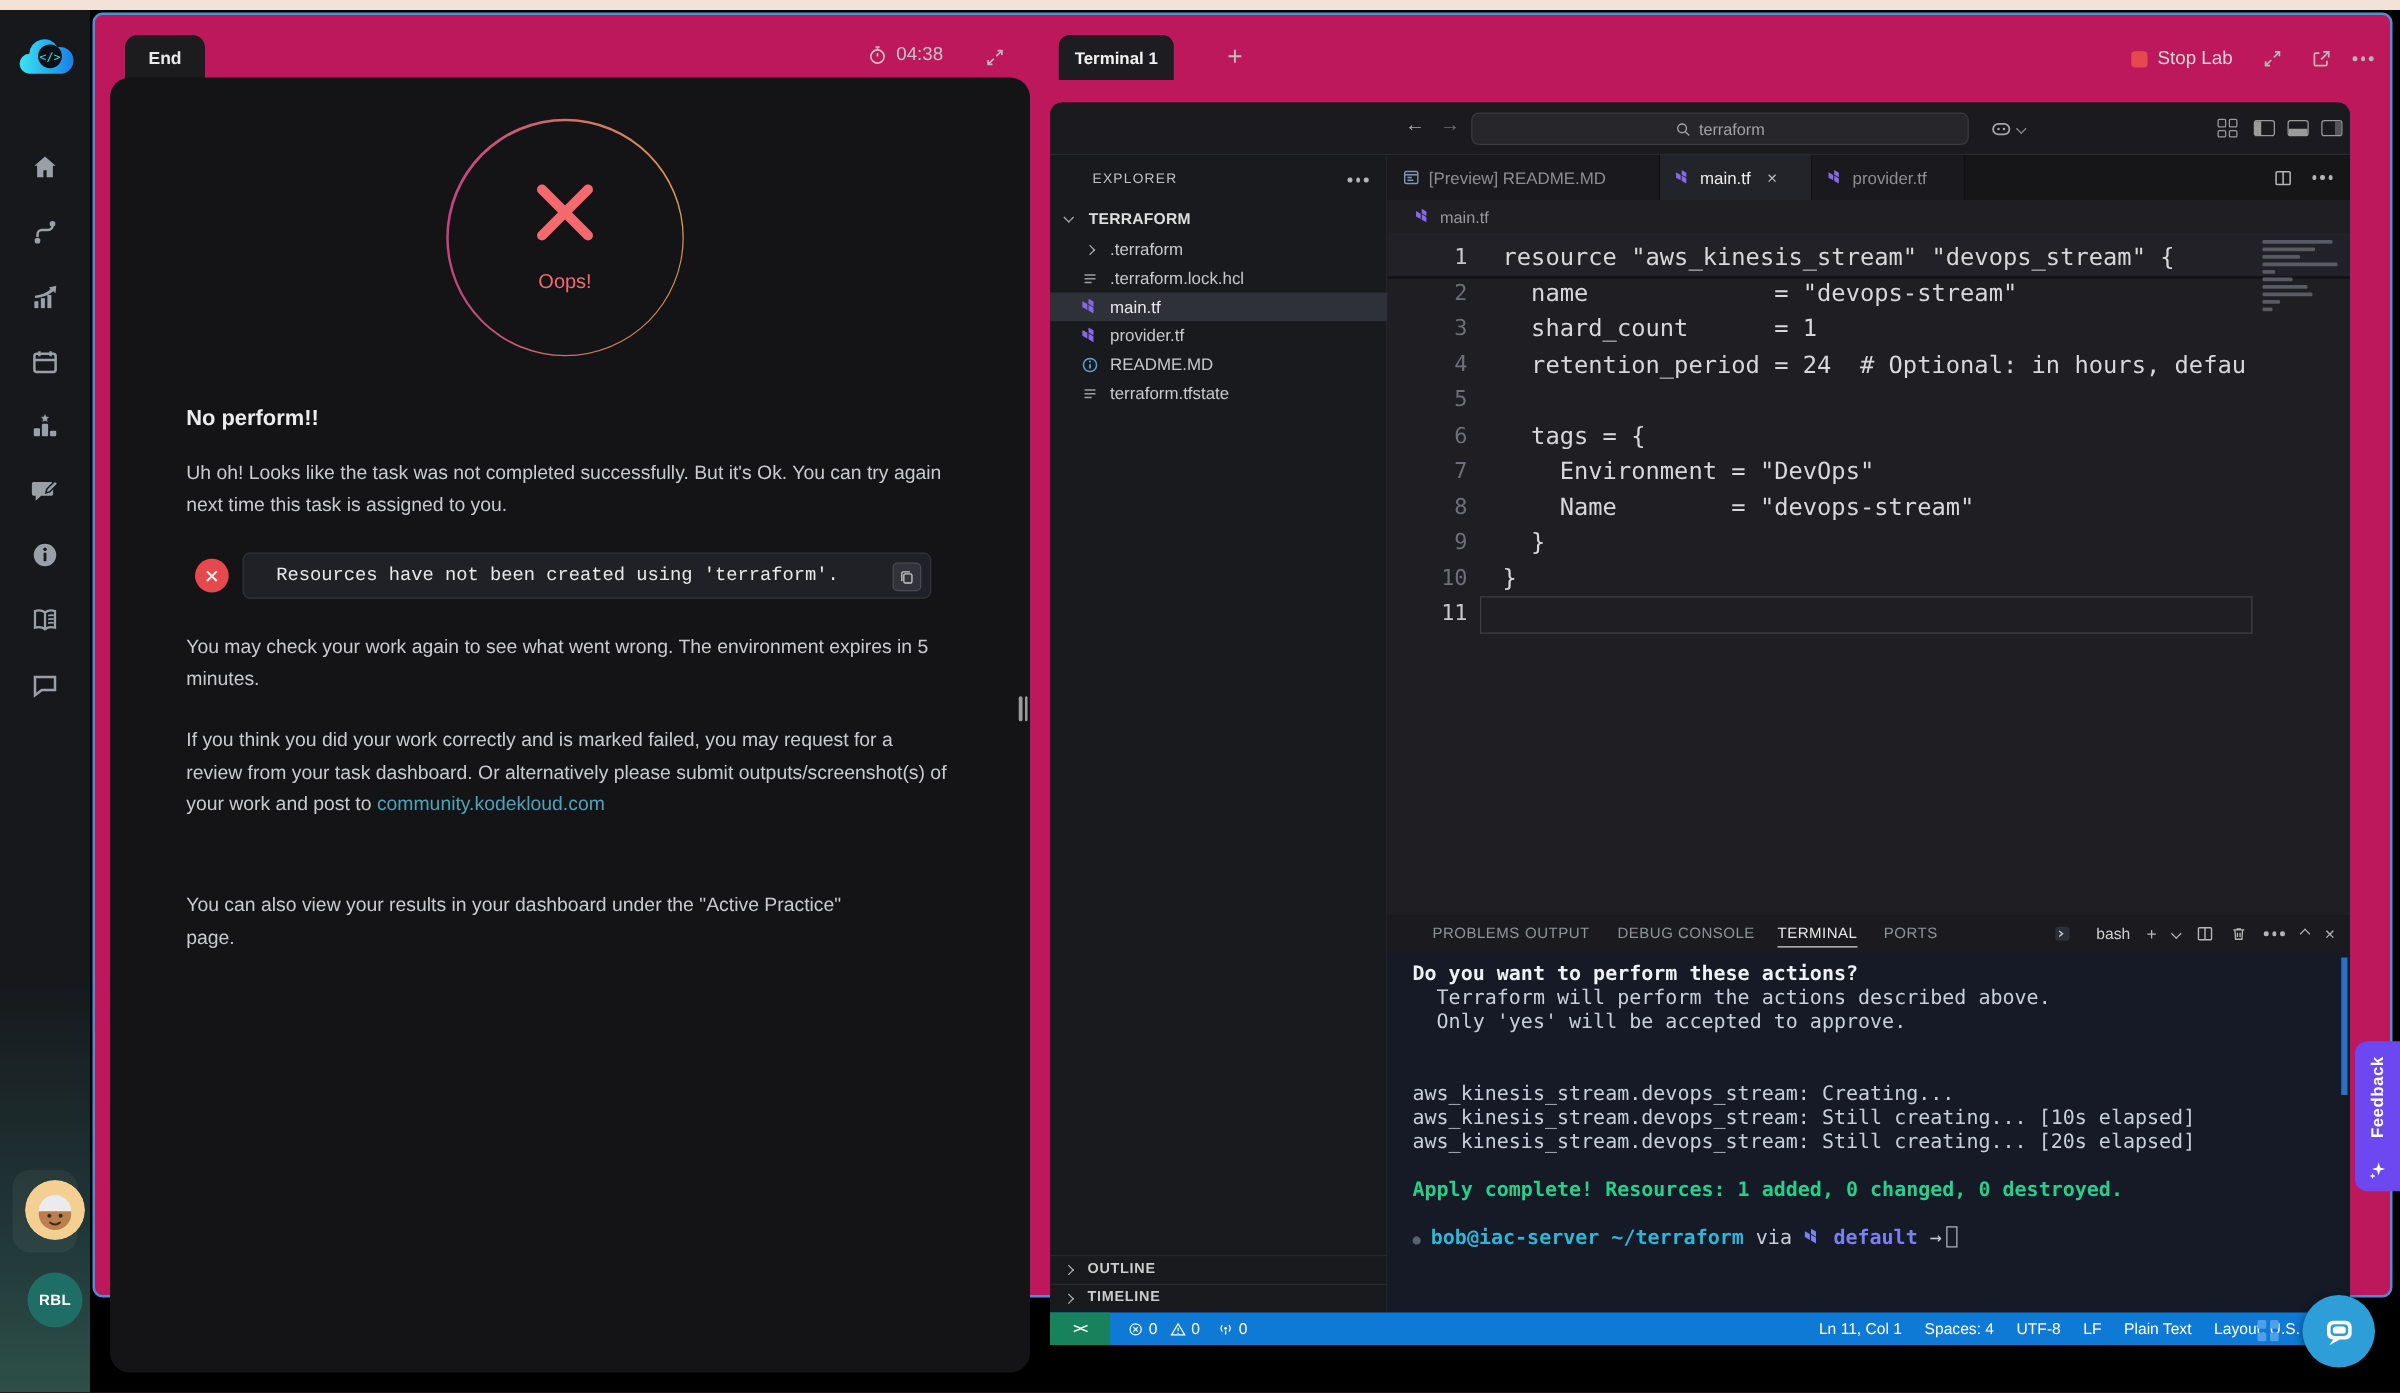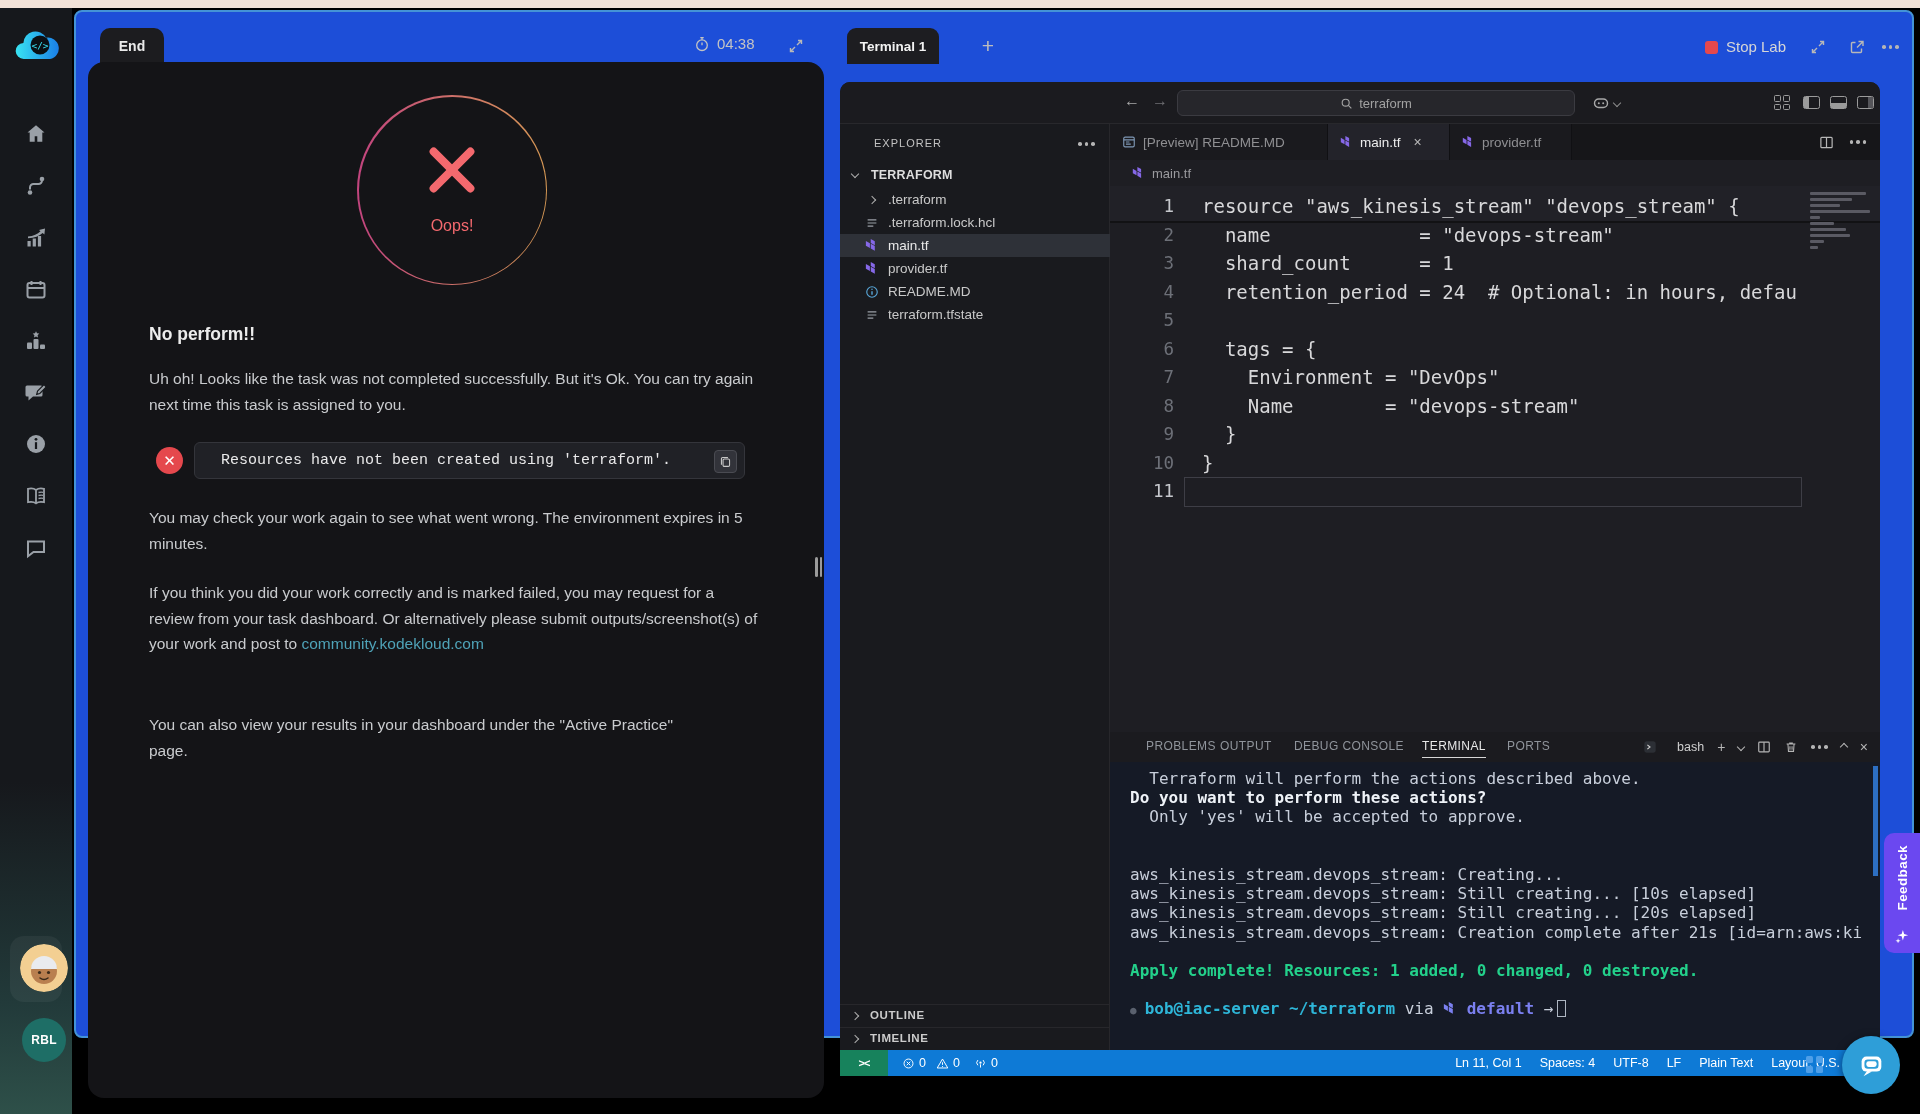--- a/index.html
+++ b/index.html
@@ -15,21 +15,21 @@
   .sidebar{position:absolute;left:0;top:8px;width:72px;height:1106px;
     background:linear-gradient(180deg,#16181c 0%,#16181c 70%,#223a3a 90%,#2e5049 100%)}
   .logo{position:absolute;left:14px;top:20px;width:46px;height:38px}
   .snav{position:absolute;left:24px;width:24px;height:24px;cursor:pointer}
   .avatar-bg{position:absolute;left:10px;top:928px;width:52px;height:66px;border-radius:14px;background:rgba(255,255,255,.05)}
   .avatar{position:absolute;left:20px;top:936px;width:48px;height:48px;border-radius:50%;overflow:hidden}
   .rbl{position:absolute;left:22px;top:1010px;width:44px;height:44px;border-radius:50%;background:#1e6e66;
     color:#fff;font-size:12px;font-weight:bold;display:flex;align-items:center;justify-content:center;letter-spacing:.3px}
 
   
-  .main{position:absolute;left:74px;top:10px;width:1840px;height:1028px;background:#1d4ed8;
+  .main{position:absolute;left:74px;top:10px;width:1840px;height:1028px;background:#be185d;
     border:2px solid #4493d6;border-radius:8px}
 
   
   .end-tab{position:absolute;left:24px;top:16px;width:64px;height:36px;background:#1c1c1f;
     border-radius:10px 10px 0 0;color:#eaeaea;font-size:14px;font-weight:bold;
     display:flex;align-items:center;justify-content:center;cursor:pointer}
   .timer{position:absolute;left:618px;top:23px;display:flex;align-items:center;gap:7px;color:#c3c3c3;font-size:15px}
   .iexpand1{position:absolute;left:712px;top:26px;width:16px;height:16px;cursor:pointer}
   .task-body{position:absolute;left:12px;top:50px;width:736px;height:1036px;background:#141417;border-radius:16px}
 
@@ -598,29 +598,28 @@
                 <i></i>
                 <i></i>
                 <i></i>
               </span>
             <i class="cv up" style="border-color:#b6b6b6"></i>
             <span class="pg">×</span>
           </div>
         </div>
 
         <div class="terminal">
+          <div class="tl b">Do you want to perform these actions?</div>
           <div class="tl">  Terraform will perform the actions described above.</div>
-          <div class="tl b">Do you want to perform these actions?</div>
           <div class="tl">  Only 'yes' will be accepted to approve.</div>
           <div class="tl"></div>
           <div class="tl"></div>
           <div class="tl">aws_kinesis_stream.devops_stream: Creating...</div>
           <div class="tl">aws_kinesis_stream.devops_stream: Still creating... [10s elapsed]</div>
           <div class="tl">aws_kinesis_stream.devops_stream: Still creating... [20s elapsed]</div>
-          <div class="tl">aws_kinesis_stream.devops_stream: Creation complete after 21s [id=arn:aws:ki</div>
           <div class="tl"></div>
           <div class="tl green b">Apply complete! Resources: 1 added, 0 changed, 0 destroyed.</div>
           <div class="tl"></div>
           <div class="tl"><span class="pdot">●</span><span class="cyan b">bob@iac-server</span><span class="sp"></span><span class="cyan b">~/terraform</span><span class="sp"></span><span>via</span><span class="sp"></span><span style="display:inline-block;vertical-align:-2px"><svg viewBox="0 0 16 16" width="14" height="14" fill="#7b80f0">
                   <polygon points="1,2.2 5.6,4.8 5.6,10.2 1,7.6"></polygon>
                   <polygon points="6.6,5.4 11.2,8 11.2,13.4 6.6,10.8"></polygon>
                   <polygon points="6.6,0 11.2,2.6 11.2,7.2 6.6,4.6"></polygon>
                 </svg></span><span class="sp"></span><span class="purple b">default</span><span class="sp"></span><span>→</span><span class="cursor"></span></div>
           <div class="tscroll"></div>
         </div>

